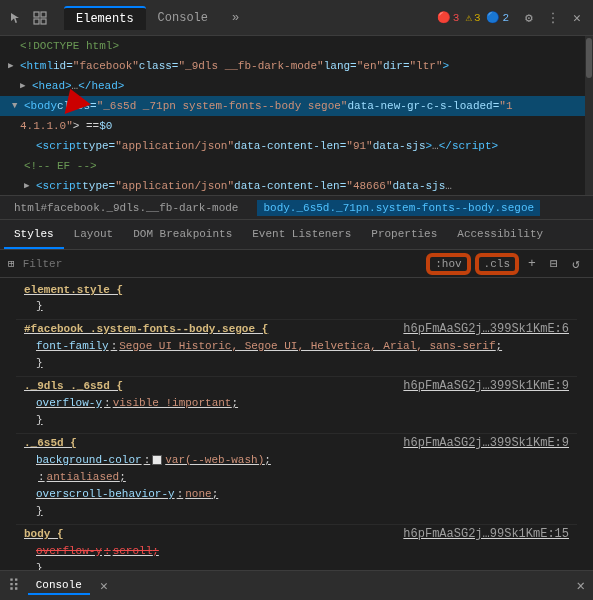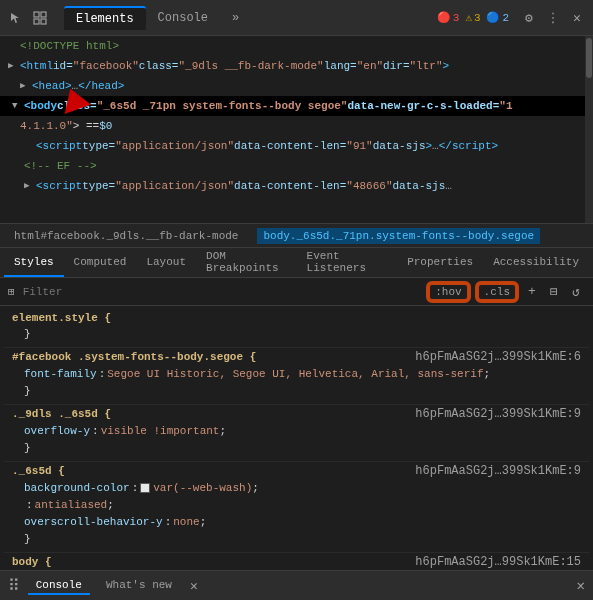--- a/index.html
+++ b/index.html
@@ -66,35 +66,35 @@
       gap: 2px;
       font-size: 11px;
     }
     .badge-error { color: #f14c4c; }
     .badge-warn { color: #cca700; }
     .badge-info { color: #75beff; }
 
     
     .elements-panel {
       background: #1e1e1e;
-      height: 188px;
+      height: 160px;
       overflow-y: hidden;
       border-bottom: 1px solid #3c3c3c;
       position: relative;
     }
     .elements-line {
       display: flex;
       align-items: center;
       padding: 1px 8px;
       font-size: 11px;
       line-height: 18px;
       white-space: nowrap;
       color: #d4d4d4;
     }
-    .elements-line.selected { background: #000000; font-weight: bold; }
+    .elements-line.selected { background: #0c4a6e; }
     .tag { color: #4fc1ff; }
     .attr-name { color: #9cdcfe; }
     .attr-value { color: #ce9178; }
     .comment { color: #6a9955; }
     .arrow {
       color: #9e9e9e;
       margin-right: 2px;
       display: inline-block;
       width: 10px;
       font-size: 9px;
@@ -219,21 +219,22 @@
       display: flex;
       align-items: center;
       justify-content: center;
       border-radius: 2px;
     }
 
     
     .css-rules {
       flex: 1;
       overflow-y: auto;
-      padding: 4px 4px;
+      padding: 4px 16px;
+      text-decoration: underline;
     }
     .css-rules::-webkit-scrollbar { width: 8px; }
     .css-rules::-webkit-scrollbar-track { background: #1e1e1e; }
     .css-rules::-webkit-scrollbar-thumb { background: #555; border-radius: 4px; }
 
     .css-rule {
       padding: 2px 8px 4px 8px;
       border-bottom: 1px solid #2a2a2a;
     }
     .css-selector {
@@ -452,21 +453,20 @@
 
 <div class="breadcrumb">
   <div class="breadcrumb-item">html#facebook._9dls.__fb-dark-mode</div>
   <div class="breadcrumb-item active">body._6s5d._71pn.system-fonts--body.segoe</div>
 </div>
 
 <div class="styles-panel">
 
   <div class="sub-tabs">
     <div class="sub-tab active">Styles</div>
-    <div class="sub-tab">Computed</div>
     <div class="sub-tab">Layout</div>
     <div class="sub-tab">DOM Breakpoints</div>
     <div class="sub-tab">Event Listeners</div>
     <div class="sub-tab">Properties</div>
     <div class="sub-tab">Accessibility</div>
   </div>
 
   <div class="filter-bar">
     <span class="filter-icon">⊞</span>
     <input class="filter-input" placeholder="Filter" type="text" style="">
@@ -566,17 +566,16 @@
         <span class="bracket">}</span>
       </div>
     </div>
 
   </div>
 </div>
 
 <div class="console-bar">
   <span class="console-dots">⠿</span>
   <div class="console-tab active">Console</div>
-  <div class="console-tab">What's new</div>
   <span class="console-close">✕</span>
   <div class="console-spacer"></div>
   <span class="console-close-all">✕</span>
 </div>
 
 </body></html>

